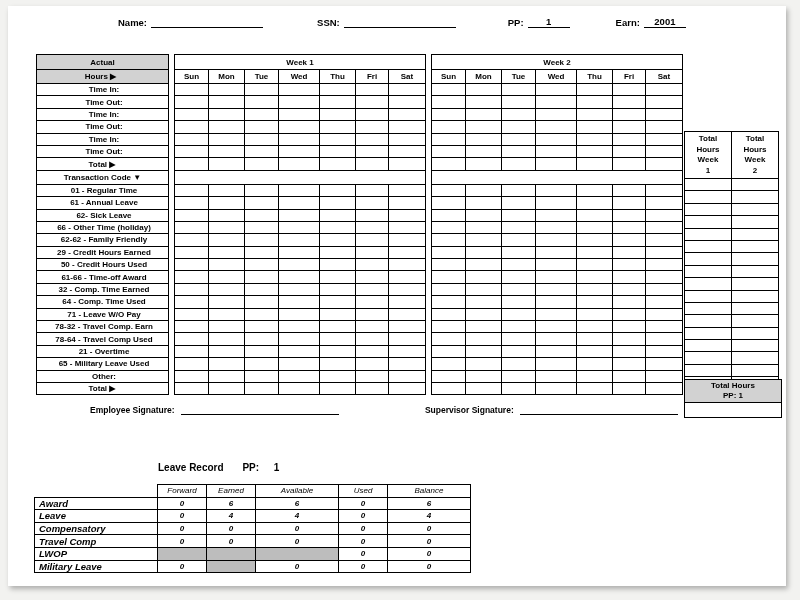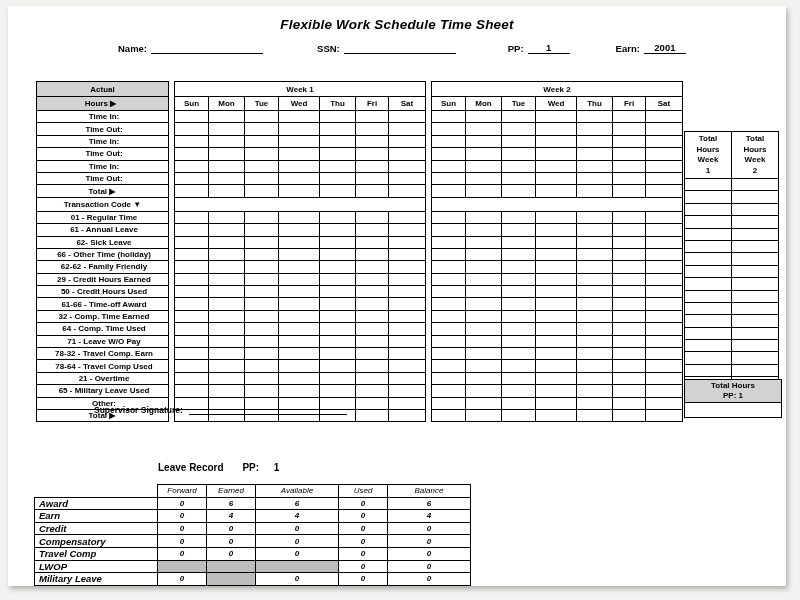--- a/index.html
+++ b/index.html
@@ -75,21 +75,21 @@
     white-space: nowrap;
   }
   .right-cell {
     text-align: right;
     padding-right: 4px !important;
   }
 
   
   #main-wrap {
     position: absolute;
-    left: 28px; top: 75px;
+    left: 28px; top: 48px;
   }
   #main-grid { display: flex; align-items: flex-start; }
 
   .blk { border-collapse: collapse; }
   .blk td, .blk th { border: 1px solid #000; padding: 0; }
 
   
   .gap { width: 5px; }
 
   .wk-title {
@@ -205,21 +205,20 @@
       linear-gradient(45deg, rgba(255,255,255,.55) 25%, transparent 25%, transparent 50%, rgba(255,255,255,.55) 50%, rgba(255,255,255,.55) 75%, transparent 75%);
     background-size: 3px 3px;
     background-position: 0 0, 1.5px 1.5px;
   }
 </style>
 </head>
 <body>
 
 <div id="page">
 
-  <div class="doc-title">Flexible Work Schedule Time Sheet</div>
 
   <div class="id-row">
     <div class="field f-name">
       <span class="lbl">Name:</span>
       <span class="val"></span>
     </div>
     <div class="sp-a"></div>
     <div class="field f-ssn">
       <span class="lbl">SSN:</span>
       <span class="val"></span>
@@ -895,20 +894,24 @@
           <span>PP: 1</span>
         </td>
       </tr>
       <tr>
         <td class="bx"></td>
       </tr>
     </tbody>
   </table>
 
   <div id="sig-row">
+    <div class="s1">
+      <span>Employee Signature:</span>
+      <span class="sig-line"></span>
+    </div>
     <div class="s2">
       <span>Supervisor Signature:</span>
       <span class="sig-line"></span>
     </div>
   </div>
 
   <div id="leave-title">
     <span>Leave Record</span>
     <span class="pp">PP:</span>
     <span class="ppv">1</span>
@@ -927,34 +930,26 @@
           </tr>
           <tr>
             <td class="name">Award</td>
             <td class="c-fw">0</td>
             <td class="c-er">6</td>
             <td class="c-av">6</td>
             <td class="c-us">0</td>
             <td class="c-ba">6</td>
           </tr>
           <tr>
-            <td class="name">Earn</td>
+            <td class="name">Leave</td>
             <td class="c-fw">0</td>
             <td class="c-er">4</td>
             <td class="c-av">4</td>
             <td class="c-us">0</td>
             <td class="c-ba">4</td>
-          </tr>
-          <tr>
-            <td class="name">Credit</td>
-            <td class="c-fw">0</td>
-            <td class="c-er">0</td>
-            <td class="c-av">0</td>
-            <td class="c-us">0</td>
-            <td class="c-ba">0</td>
           </tr>
           <tr>
             <td class="name">Compensatory</td>
             <td class="c-fw">0</td>
             <td class="c-er">0</td>
             <td class="c-av">0</td>
             <td class="c-us">0</td>
             <td class="c-ba">0</td>
           </tr>
           <tr>

